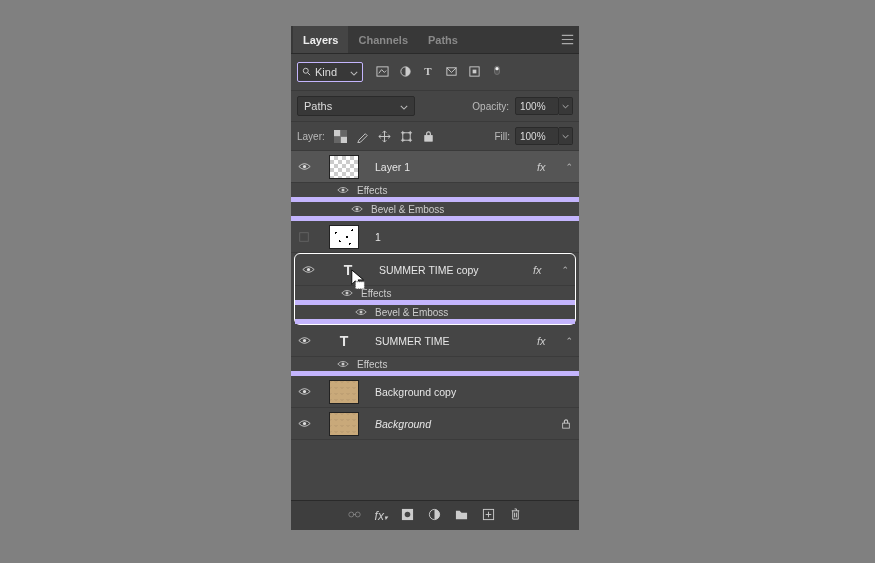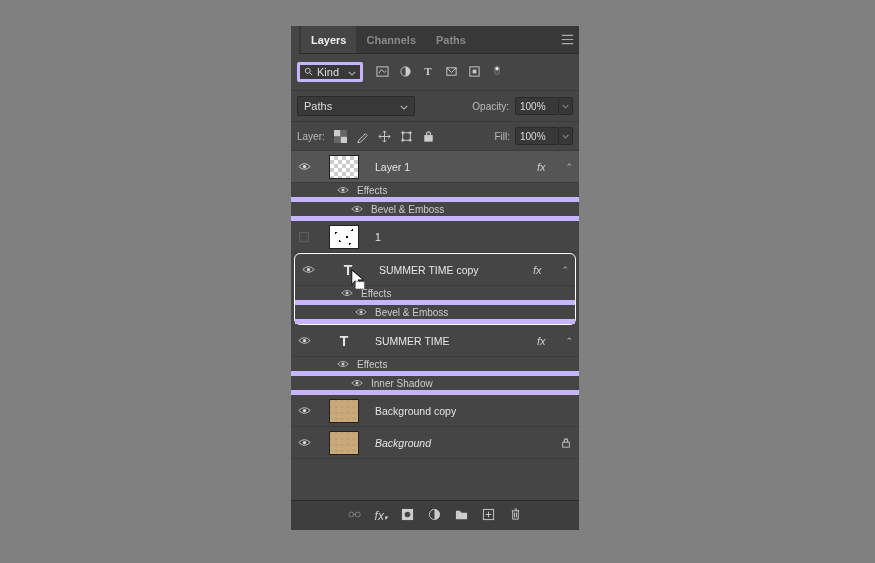--- a/index.html
+++ b/index.html
@@ -22,21 +22,20 @@
     display: flex;
     flex-direction: column;
   }
   .panel-tabs {
     height: 28px;
     background: #383838;
     border-bottom: 1px solid #2a2a2a;
     display: flex;
     align-items: stretch;
     padding-left: 2px;
-    margin-left: 8px;
   }
   .panel-tab {
     padding: 0 10px;
     display: flex;
     align-items: center;
     color: #8a8a8a;
     font-weight: bold;
     font-size: 11px;
     cursor: default;
   }
@@ -58,21 +57,21 @@
     padding: 5px 6px;
     gap: 6px;
   }
   .filter-row {
     border-bottom: 1px solid #3a3a3a;
     padding-top: 8px;
     padding-bottom: 8px;
   }
   .kind-select {
     background: #383838;
-    border: 3px solid #c4b5fd;
+    border: 1px solid #c4b5fd;
     color: #ddd;
     height: 20px;
     width: 66px;
     display: flex;
     align-items: center;
     padding: 0 4px;
     border-radius: 2px;
     gap: 3px;
   }
   .kind-select .chev { margin-left: auto; }
@@ -466,29 +465,20 @@
     </div>
     <div class="effects-sub">
       <span class="eye">
         <svg viewBox="0 0 16 10" width="12" height="8">
             <path d="M1 5 Q8 -2 15 5 Q8 12 1 5" stroke="#ccc" fill="none"></path>
             <circle cx="8" cy="5" r="2" fill="#ccc"></circle>
           </svg>
       </span>
       <span class="effect-text">Effects</span>
     </div>
-    <div class="effects-sub deeper">
-      <span class="eye">
-        <svg viewBox="0 0 16 10" width="12" height="8">
-            <path d="M1 5 Q8 -2 15 5 Q8 12 1 5" stroke="#ccc" fill="none"></path>
-            <circle cx="8" cy="5" r="2" fill="#ccc"></circle>
-          </svg>
-      </span>
-      <span class="effect-text">Inner Shadow</span>
-    </div>
 
     <div class="layer-item">
       <span class="eye">
         <svg viewBox="0 0 16 10" width="13" height="9">
             <path d="M1 5 Q8 -2 15 5 Q8 12 1 5" stroke="#ddd" fill="none"></path>
             <circle cx="8" cy="5" r="2" fill="#ddd"></circle>
           </svg>
       </span>
       <div class="thumb kraft"></div>
       <span class="layer-name">Background copy</span>

